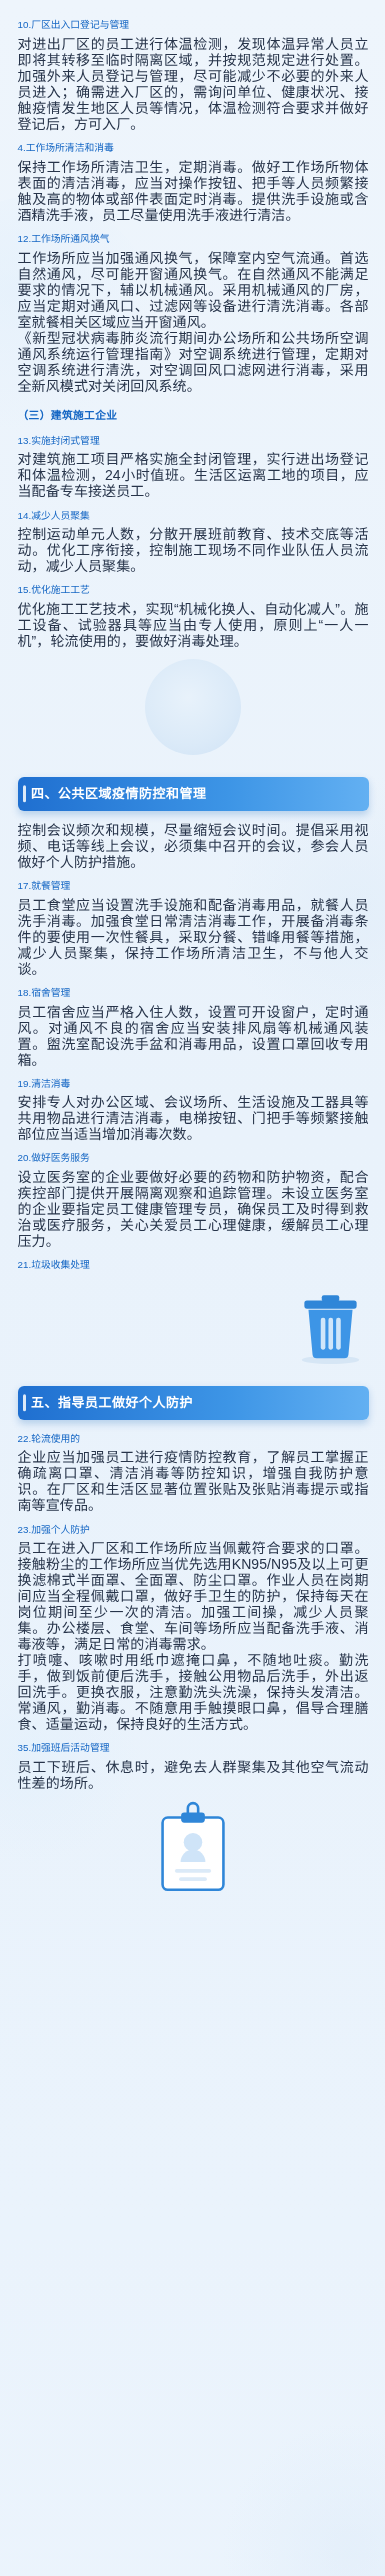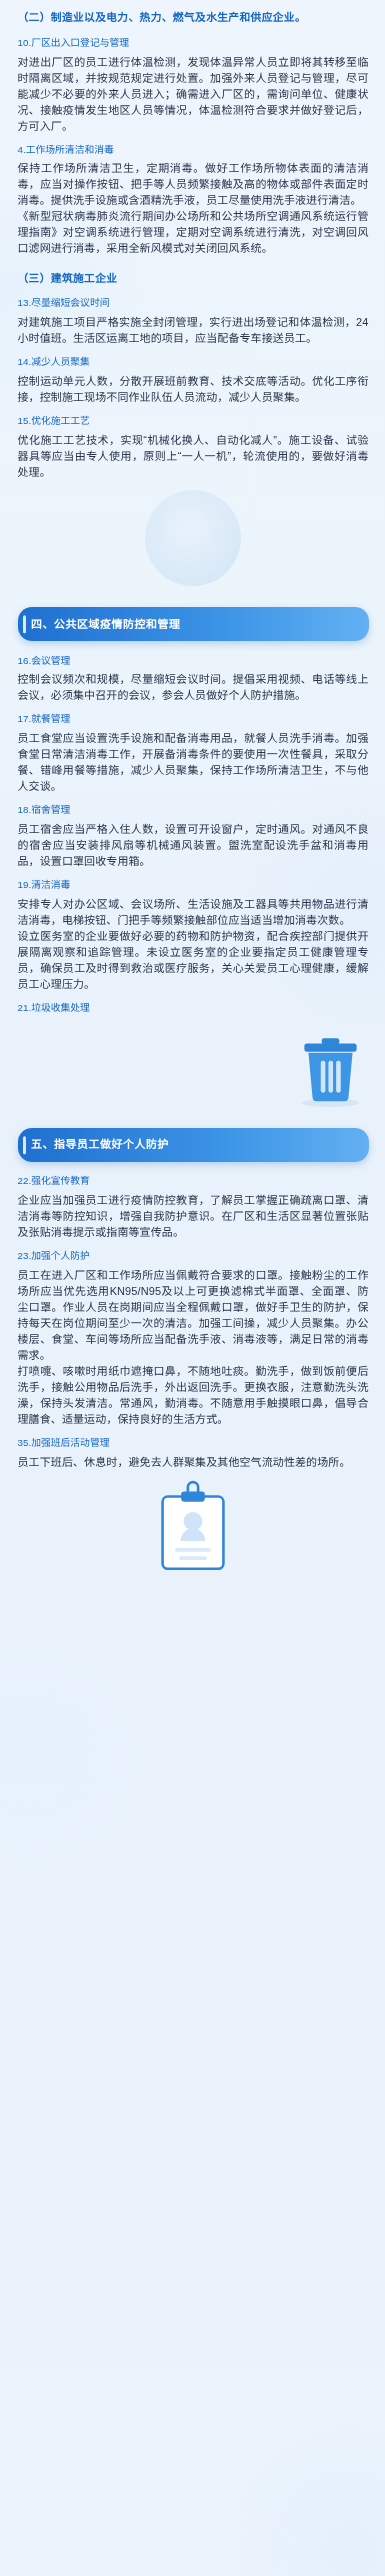--- a/index.html
+++ b/index.html
@@ -48,24 +48,24 @@
   }
   .sec-head.first { margin-top: 0; }
 
   
   .banner {
     position: relative;
     margin: 20.6px 0 11.3px 0;
     padding: 8.2px 5.2px 8.2px 13.4px;
     background: linear-gradient(90deg, #1f6fd0 0%, #3d95e6 60%, #63b0f2 100%);
     color: #ffffff;
-    font-size: 11px;
+    font-size: 13px;
     font-weight: bold;
     letter-spacing: 0.5px;
-    border-radius: 14px;
+    border-radius: 6px;
     box-shadow: 0 3.1px 7.2px rgba(35,110,190,0.25);
     line-height: 17.5px;
   }
   .banner::before {
     content: "";
     position: absolute;
     left: 5.2px; top: 50%;
     transform: translateY(-50%);
     width: 3.1px; height: 17.5px;
     background: #ffffff;
@@ -75,21 +75,21 @@
 
   
   .item-title {
     color: #1667c4;
     font-size: 9.8px;
     font-weight: normal;
     line-height: 16.5px;
     margin: 8.2px 0 2.1px 0;
   }
   .item-body {
-    font-size: 11px;
+    font-size: 14px;
     line-height: 16px;
     color: #27344a;
     text-align: justify;
     text-justify: inter-ideograph;
     letter-spacing: 0.1px;
   }
 
   
   .figure {
     position: relative;
@@ -126,39 +126,42 @@
 
 <div class="page">
 
   <div class="blob b1"></div>
   <div class="blob b2"></div>
   <div class="blob b3"></div>
   <div class="blob b4"></div>
 
   <div class="content">
 
-    <div class="sec-head first">（二）制造业以及电力、热力、燃气及水生产和供应企业。</div>
 
     <div>
       <div class="item-title"><span>10.</span><span>厂区出入口登记与管理</span></div>
       <div class="item-body">对进出厂区的员工进行体温检测，发现体温异常人员立即将其转移至临时隔离区域，并按规范规定进行处置。加强外来人员登记与管理，尽可能减少不必要的外来人员进入；确需进入厂区的，需询问单位、健康状况、接触疫情发生地区人员等情况，体温检测符合要求并做好登记后，方可入厂。</div>
     </div>
 
     <div>
       <div class="item-title"><span>4.</span><span>工作场所清洁和消毒</span></div>
       <div class="item-body">保持工作场所清洁卫生，定期消毒。做好工作场所物体表面的清洁消毒，应当对操作按钮、把手等人员频繁接触及高的物体或部件表面定时消毒。提供洗手设施或含酒精洗手液，员工尽量使用洗手液进行清洁。</div>
     </div>
 
+    <div>
+      <div class="item-title"><span>12.</span><span>工作场所通风换气</span></div>
+      <div class="item-body">工作场所应当加强通风换气，保障室内空气流通。首选自然通风，尽可能开窗通风换气。在自然通风不能满足要求的情况下，辅以机械通风。采用机械通风的厂房，应当定期对通风口、过滤网等设备进行清洗消毒。各部室就餐相关区域应当开窗通风。</div>
+    </div>
 
     <div class="item-body">《新型冠状病毒肺炎流行期间办公场所和公共场所空调通风系统运行管理指南》对空调系统进行管理，定期对空调系统进行清洗，对空调回风口滤网进行消毒，采用全新风模式对关闭回风系统。</div>
 
     <div class="sec-head">（三）建筑施工企业</div>
 
     <div>
-      <div class="item-title"><span>13.</span><span>尽量缩短会议时间</span></div>
+      <div class="item-title"><span>13.</span><span>实施封闭式管理</span></div>
       <div class="item-body">对建筑施工项目严格实施全封闭管理，实行进出场登记和体温检测，24小时值班。生活区运离工地的项目，应当配备专车接送员工。</div>
     </div>
 
     <div>
       <div class="item-title"><span>14.</span><span>减少人员聚集</span></div>
       <div class="item-body">控制运动单元人数，分散开展班前教育、技术交底等活动。优化工序衔接，控制施工现场不同作业队伍人员流动，减少人员聚集。</div>
     </div>
 
     <div>
       <div class="item-title"><span>15.</span><span>优化施工工艺</span></div>
@@ -176,40 +179,40 @@
             <circle cx="0" cy="0" r="30" fill="#eef5fc"></circle>
             <circle cx="0" cy="0" r="22" fill="#d7e9fa"></circle>
           </g>
         </svg>
       </div>
     </div>
 
     <div class="banner">四、公共区域疫情防控和管理</div>
 
     <div>
-      <div class="item-title"><span>16.</span><span>会议管理</span></div>
       <div class="item-body">控制会议频次和规模，尽量缩短会议时间。提倡采用视频、电话等线上会议，必须集中召开的会议，参会人员做好个人防护措施。</div>
     </div>
 
     <div>
       <div class="item-title"><span>17.</span><span>就餐管理</span></div>
       <div class="item-body">员工食堂应当设置洗手设施和配备消毒用品，就餐人员洗手消毒。加强食堂日常清洁消毒工作，开展备消毒条件的要使用一次性餐具，采取分餐、错峰用餐等措施，减少人员聚集，保持工作场所清洁卫生，不与他人交谈。</div>
     </div>
 
     <div>
       <div class="item-title"><span>18.</span><span>宿舍管理</span></div>
       <div class="item-body">员工宿舍应当严格入住人数，设置可开设窗户，定时通风。对通风不良的宿舍应当安装排风扇等机械通风装置。盥洗室配设洗手盆和消毒用品，设置口罩回收专用箱。</div>
     </div>
 
     <div>
       <div class="item-title"><span>19.</span><span>清洁消毒</span></div>
       <div class="item-body">安排专人对办公区域、会议场所、生活设施及工器具等共用物品进行清洁消毒，电梯按钮、门把手等频繁接触部位应当适当增加消毒次数。</div>
     </div>
 
     <div>
+      <div class="item-title"><span>20.</span><span>做好医务服务</span></div>
       <div class="item-body">设立医务室的企业要做好必要的药物和防护物资，配合疾控部门提供开展隔离观察和追踪管理。未设立医务室的企业要指定员工健康管理专员，确保员工及时得到救治或医疗服务，关心关爱员工心理健康，缓解员工心理压力。</div>
     </div>
 
     <div>
       <div class="item-title"><span>21.</span><span>垃圾收集处理</span></div>
     </div>
 
     <div class="figure right">
       <div class="bin-wrap">
         <svg width="77" height="82" viewBox="0 0 150 160">
@@ -220,21 +223,21 @@
           <rect x="56" y="68" width="9" height="62" rx="4" fill="#eaf4fd" opacity="0.85"></rect>
           <rect x="71" y="68" width="9" height="62" rx="4" fill="#eaf4fd" opacity="0.85"></rect>
           <rect x="86" y="68" width="9" height="62" rx="4" fill="#eaf4fd" opacity="0.85"></rect>
         </svg>
       </div>
     </div>
 
     <div class="banner">五、指导员工做好个人防护</div>
 
     <div>
-      <div class="item-title"><span>22.</span><span>强化宣传教育</span></div>
+      <div class="item-title"><span>22.</span><span>轮流使用的</span></div>
       <div class="item-body">企业应当加强员工进行疫情防控教育，了解员工掌握正确疏离口罩、清洁消毒等防控知识，增强自我防护意识。在厂区和生活区显著位置张贴及张贴消毒提示或指南等宣传品。</div>
     </div>
 
     <div>
       <div class="item-title"><span>23.</span><span>加强个人防护</span></div>
       <div class="item-body">员工在进入厂区和工作场所应当佩戴符合要求的口罩。接触粉尘的工作场所应当优先选用KN95/N95及以上可更换滤棉式半面罩、全面罩、防尘口罩。作业人员在岗期间应当全程佩戴口罩，做好手卫生的防护，保持每天在岗位期间至少一次的清洁。加强工间操，减少人员聚集。办公楼层、食堂、车间等场所应当配备洗手液、消毒液等，满足日常的消毒需求。</div>
     </div>
 
     <div>
       <div class="item-body">打喷嚏、咳嗽时用纸巾遮掩口鼻，不随地吐痰。勤洗手，做到饭前便后洗手，接触公用物品后洗手，外出返回洗手。更换衣服，注意勤洗头洗澡，保持头发清洁。常通风，勤消毒。不随意用手触摸眼口鼻，倡导合理膳食、适量运动，保持良好的生活方式。</div>

